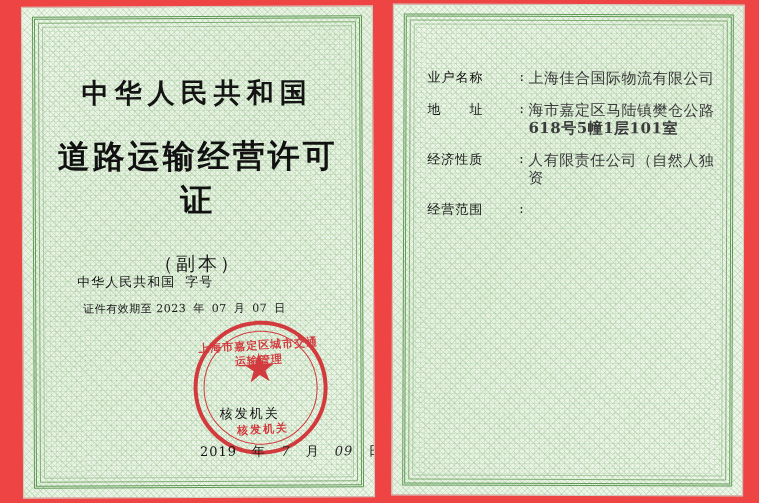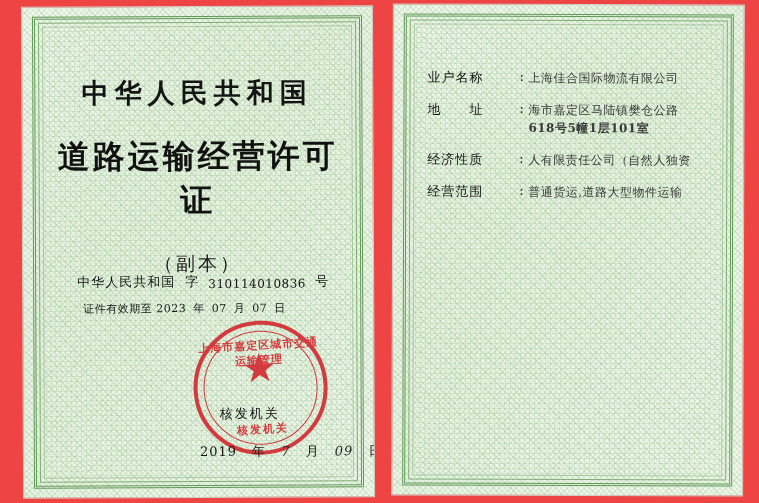--- a/index.html
+++ b/index.html
@@ -242,21 +242,21 @@
     border-radius: 9px;
   }
   .field-colon {
     width: 9px;
     flex: 0 0 9px;
     font-size: 13px;
     color: #141414;
   }
   .field-value {
     flex: 1;
-    font-size: 12px;
+    font-size: 15px;
     line-height: 18px;
     color: #3b3b3b;
     letter-spacing: 0.5px;
     word-break: break-all;
   }
   .field-value .line2 { display: block; font-weight: bold; }
   .first-field { margin-top: 30px; }
 </style>
 </head>
 <body>
@@ -270,21 +270,20 @@
     <div class="guilloche"></div>
 
     <div class="left-content">
       <div class="cn-title">中华人民共和国</div>
       <div class="cn-subtitle">道路运输经营许可证</div>
       <div class="cn-copy">（副本）</div>
 
       <div class="number-row">
         <span class="label">中华人民共和国</span>
         <span class="label" style="margin-left:10px;">字</span>
-        <span class="value">310114010836</span>
         <span class="suffix">号</span>
       </div>
 
       <div class="valid-row">
         <span>证件有效期至</span>
         <span>2023</span>
         <span class="d">年</span>
         <span>07</span>
         <span class="d">月</span>
         <span>07</span>
@@ -338,19 +337,18 @@
 
       <div class="field">
         <span class="field-label">经济性质</span>
         <span class="field-colon">:</span>
         <span class="field-value">人有限责任公司（自然人独资</span>
       </div>
 
       <div class="field">
         <span class="field-label">经营范围</span>
         <span class="field-colon">:</span>
-        <span class="field-value">普通货运,道路大型物件运输</span>
       </div>
 
     </div>
   </div>
 
 </div>
 
 </body></html>

